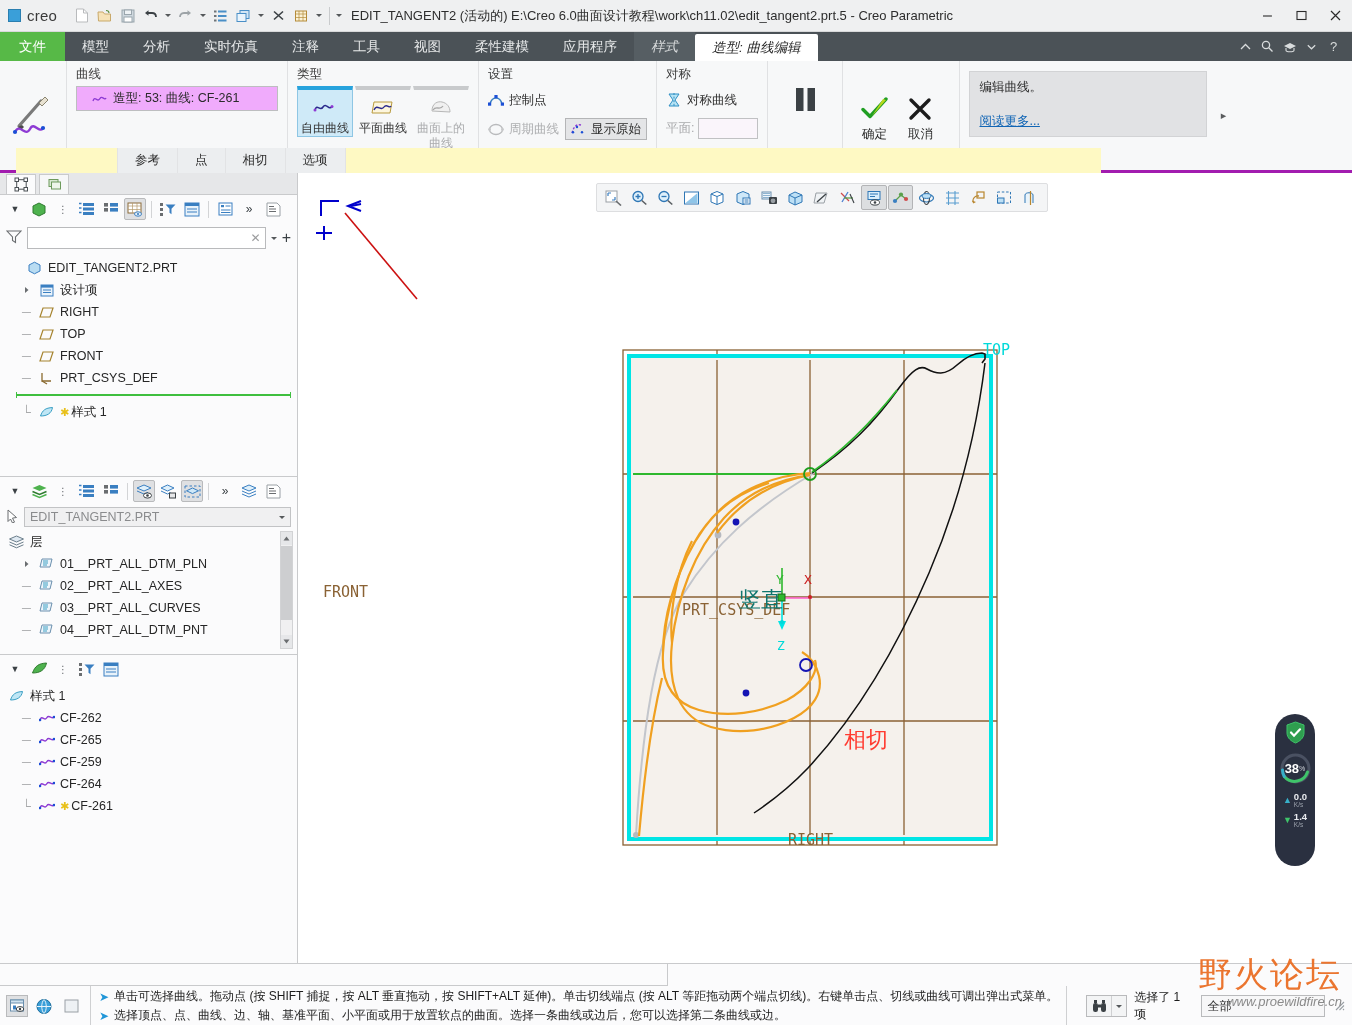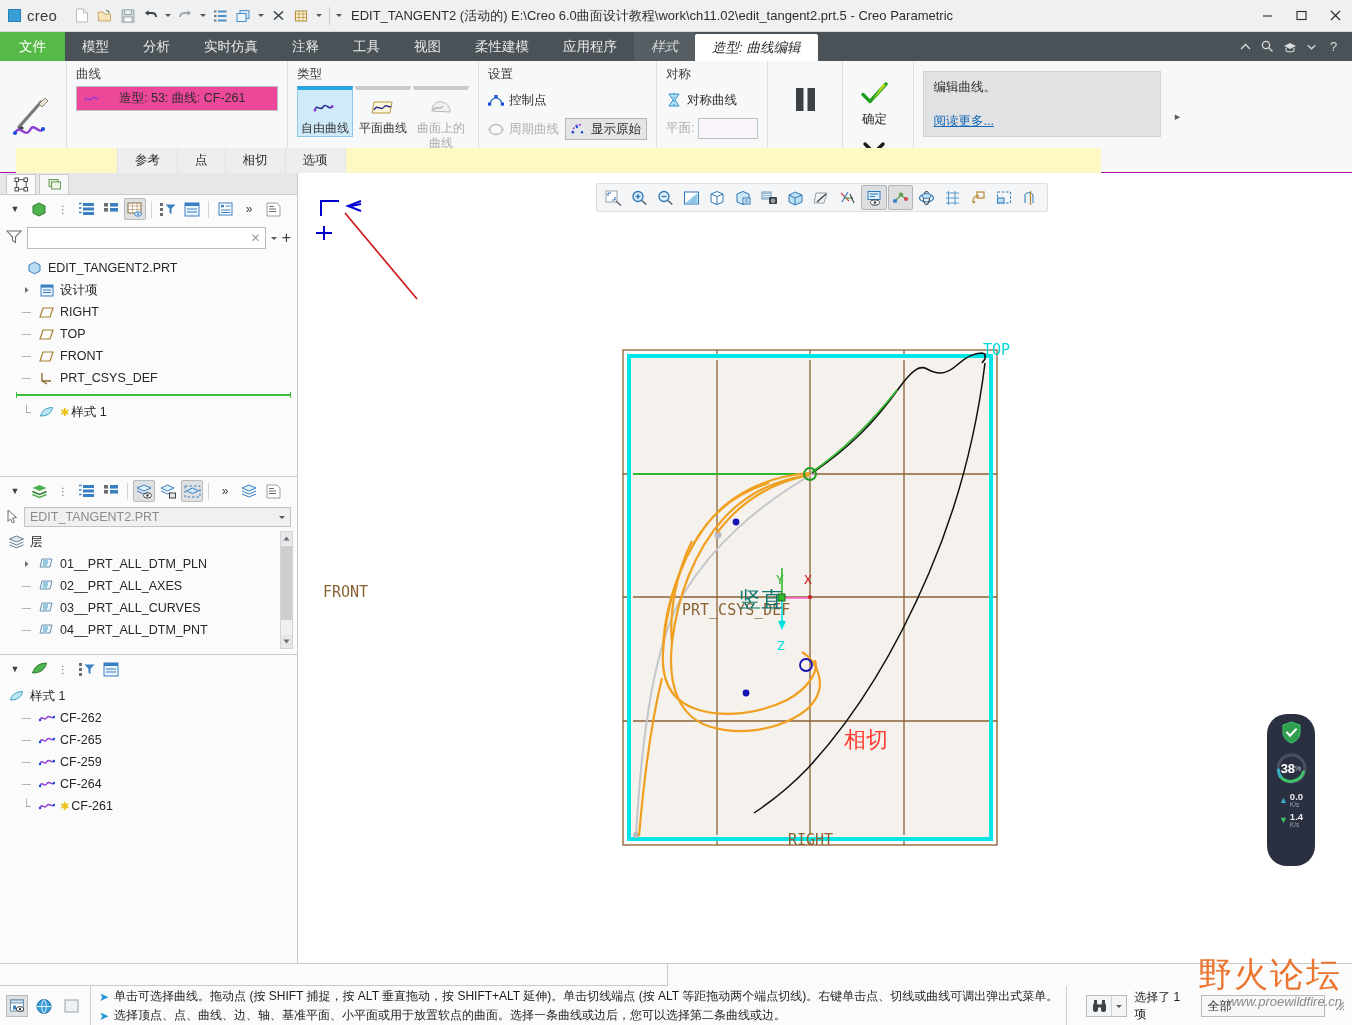--- a/index.html
+++ b/index.html
@@ -52,52 +52,52 @@
   .tab.active-cur {
     background: #ffffff; color: #2a2a2a; font-style: italic;
     margin-top: 2px; border-radius: 2px 2px 0 0;
   }
   .tab-right { margin-left: auto; display: flex; align-items: center; gap: 3px; padding-right: 9px; }
   .tr-ic { width: 19px; height: 29px; display: flex; align-items: center; justify-content: center; color: #d9dcdd; font-size: 13px; }
 
   
   .ribbon {
     position: absolute; top: 61px; left: 0; width: 1352px; height: 112px;
-    background: #f7f8f9; border-bottom: 1px solid #a21caf;
+    background: #f7f8f9; border-bottom: 3px solid #a21caf;
     display: flex; align-items: stretch;
   }
   .rib-bigicon { width: 66px; display: flex; align-items: center; justify-content: center; }
   .rgroup { position: relative; padding: 5px 9px 0 9px; display: flex; flex-direction: column; }
   .rgroup + .rgroup, .rgroup.sep { border-left: 1px solid #e0e1e3; }
   .rg-title { font-size: 12.5px; color: #3b3b3b; margin-bottom: 5px; height: 15px; }
   .rg-body { display: flex; align-items: flex-start; gap: 2px; }
 
   .selfield {
-    width: 202px; height: 25px; background: #ec4899; border: 1px solid #bdbec0;
-    display: flex; align-items: center; gap: 20px; padding: 0 7px; font-size: 12.5px; color: #2b2b2b;
+    width: 202px; height: 25px; background: #f0abfc; border: 1px solid #bdbec0;
+    display: flex; align-items: center; gap: 6px; padding: 0 15px; font-size: 12.5px; color: #2b2b2b;
   }
 
   .typebtn {
     width: 56px; display: flex; flex-direction: column; align-items: center;
     padding-top: 3px; font-size: 12px; color: #333; text-align: center; line-height: 1.25;
     border: 1px solid transparent; border-top: 4px solid #c8cacc;
   }
   .typebtn .tb-ic { height: 28px; display: flex; align-items: center; justify-content: center; }
   .typebtn.sel { background: #cfeaf8; border: 1px solid #8ec6e4; border-top: 4px solid #27a3dd; }
   .typebtn.dis { color: #aaabad; }
 
   .chkrow { display: flex; align-items: center; gap: 5px; height: 24px; font-size: 12.5px; color: #2d2d2d; }
   .chkrow.dis { color: #adaeb0; }
   .tgl { display: flex; align-items: center; gap: 4px; height: 22px; padding: 0 5px;
          border: 1px solid #b4b5b7; background: #e4e5e7; font-size: 12.5px; color: #2d2d2d; }
 
   .planefield { width: 60px; height: 21px; background: #faf5fb; border: 1px solid #c0c1c3; }
 
   .pausebtn { display: flex; align-items: center; justify-content: center; width: 56px; }
-  .okcancel { display: flex; align-items: flex-start; gap: 2px; flex-direction: column; }
+  .okcancel { display: flex; align-items: flex-start; gap: 2px; }
   .occ { width: 44px; display: flex; flex-direction: column; align-items: center; font-size: 12.5px; color: #2b2b2b; padding-top: 6px; }
   .occ .oc-ic { height: 34px; display: flex; align-items: center; justify-content: center; }
 
   .helpbox {
     width: 238px; height: 66px; background: #e1e2e4; border: 1px solid #d2d3d5;
     padding: 7px 9px; font-size: 12.5px; color: #2c2c2c; position: relative;
   }
   .helplink { position: absolute; left: 9px; bottom: 6px; color: #1266b5; text-decoration: underline; font-size: 12.5px; }
   .rib-arrow { width: 14px; display: flex; align-items: center; justify-content: center; color: #5a5c5e; font-size: 11px; }
 
@@ -155,21 +155,21 @@
   .gfxbar {
     position: absolute; top: 10px; left: 297px; width: 452px; height: 29px;
     background: #f4f5f6; border: 1px solid #dddee0; border-radius: 2px;
     display: flex; align-items: center; padding: 0 4px; gap: 1px;
   }
   .gb-ic { width: 26px; height: 25px; display: flex; align-items: center; justify-content: center; border-radius: 2px; }
   .gb-ic.on { background: #dcdee0; border: 1px solid #b3b4b6; }
 
   
   .perfwidget {
-    position: absolute; right: 37px; bottom: 97px; width: 48px; height: 152px;
+    position: absolute; right: 37px; bottom: 97px; width: 40px; height: 152px;
     background: #2a3040; border-radius: 20px; display: flex; flex-direction: column;
     align-items: center; padding-top: 7px; gap: 3px;
   }
   .pw-pct { font-size: 13px; font-weight: bold; color: #fff; }
   .pw-unit { font-size: 7px; color: #cfd3da; }
   .pw-stat { display: flex; align-items: center; gap: 2px; }
   .pw-num { font-size: 9.5px; color: #e8eaee; line-height: 1.0; font-weight: bold; }
   .pw-k { font-size: 6.5px; color: #9aa0aa; }
 
   

